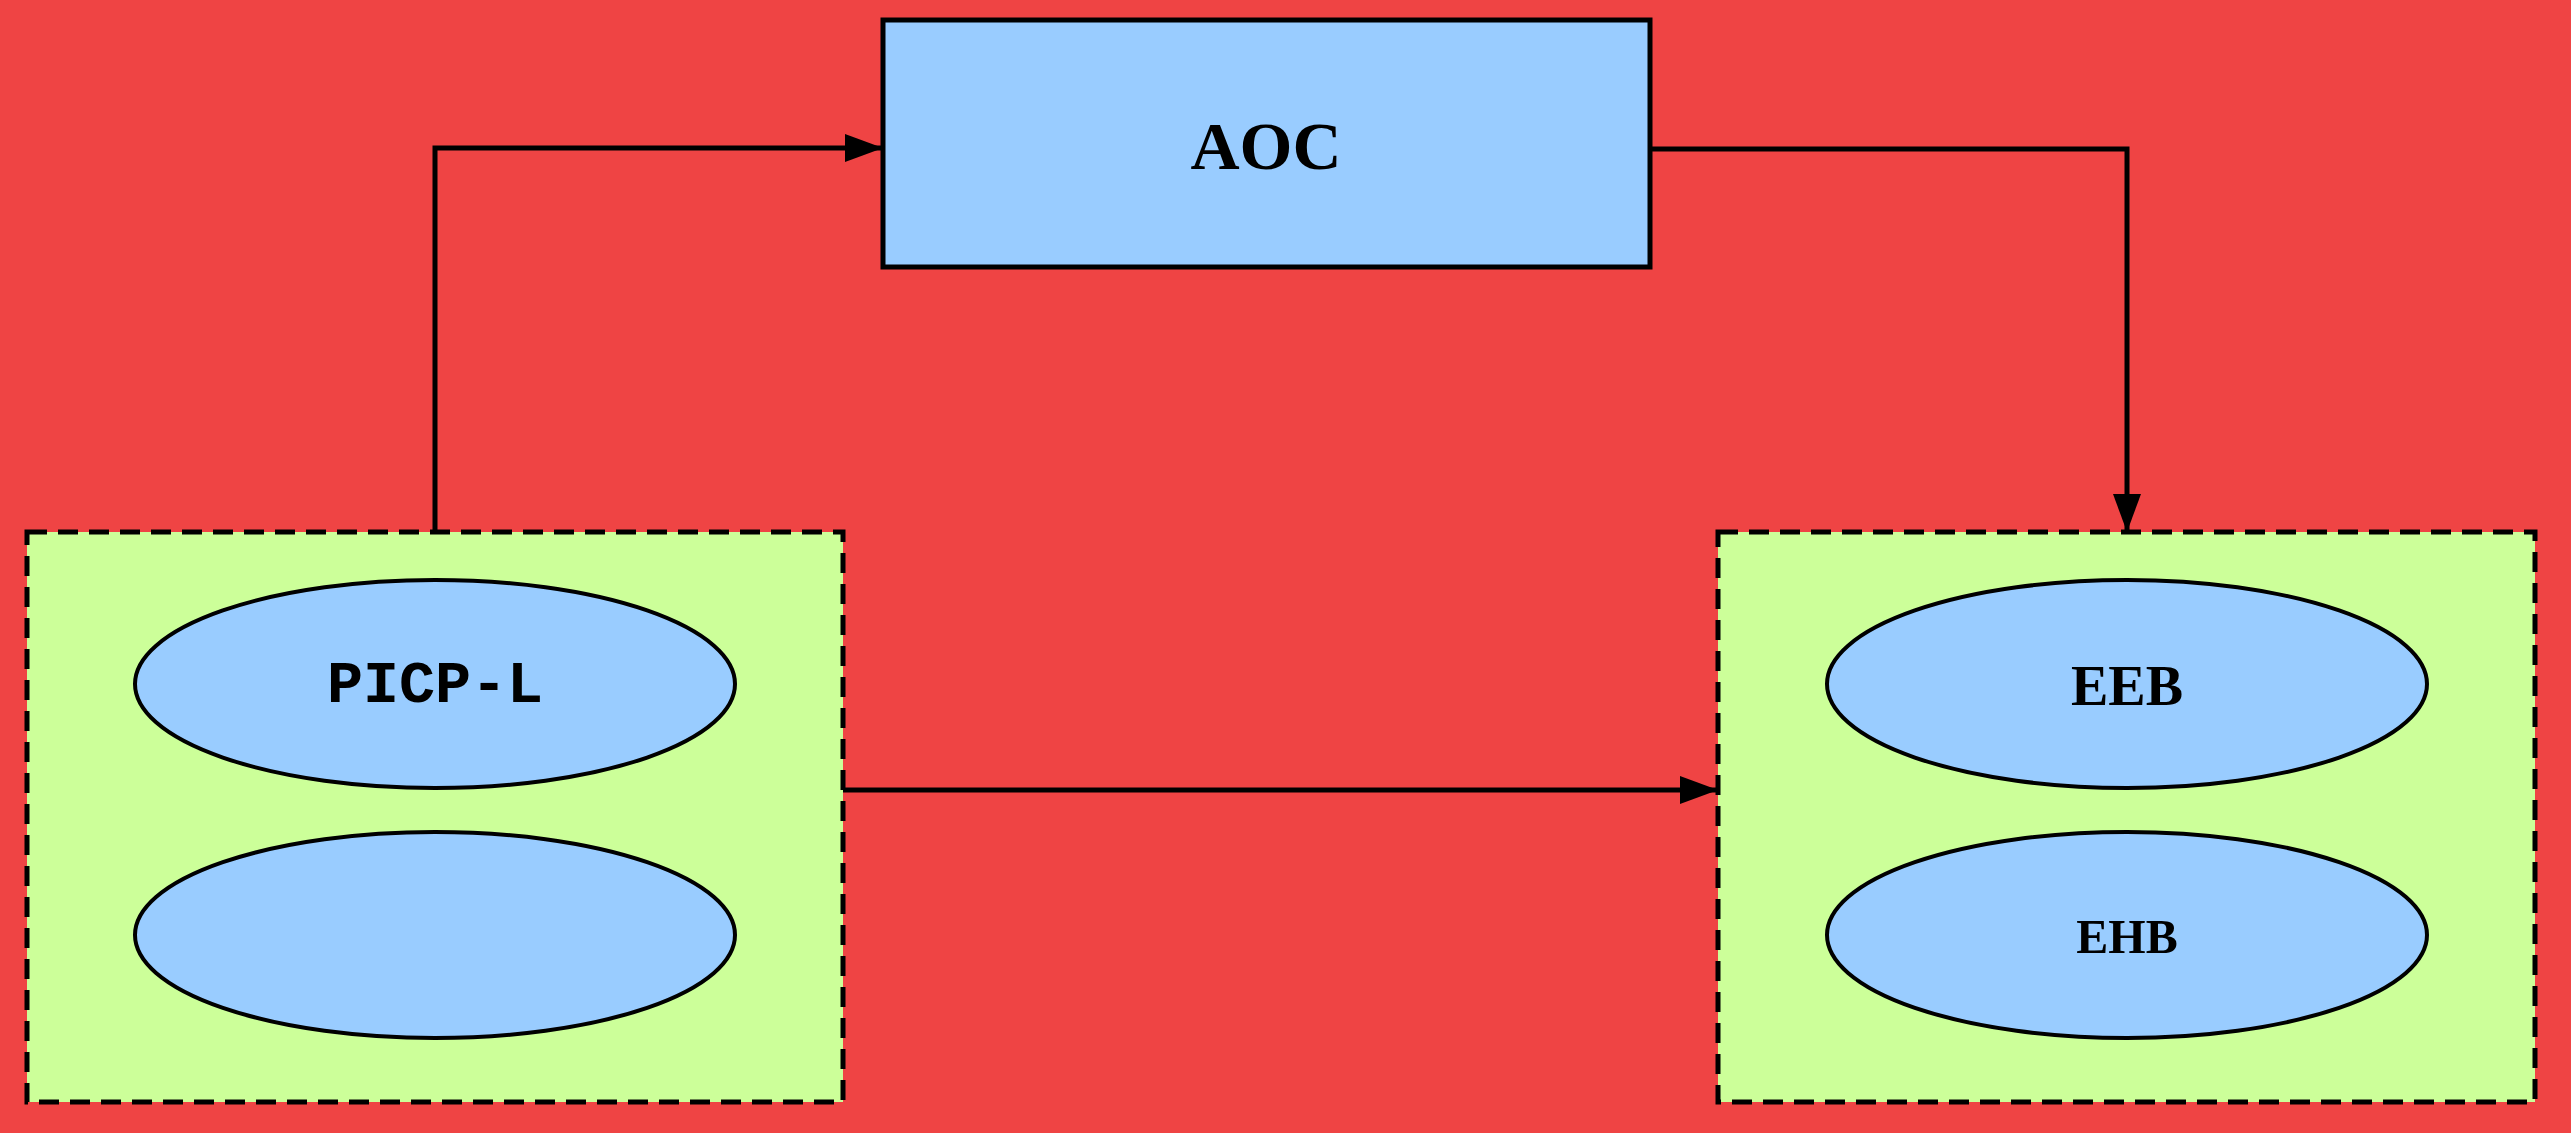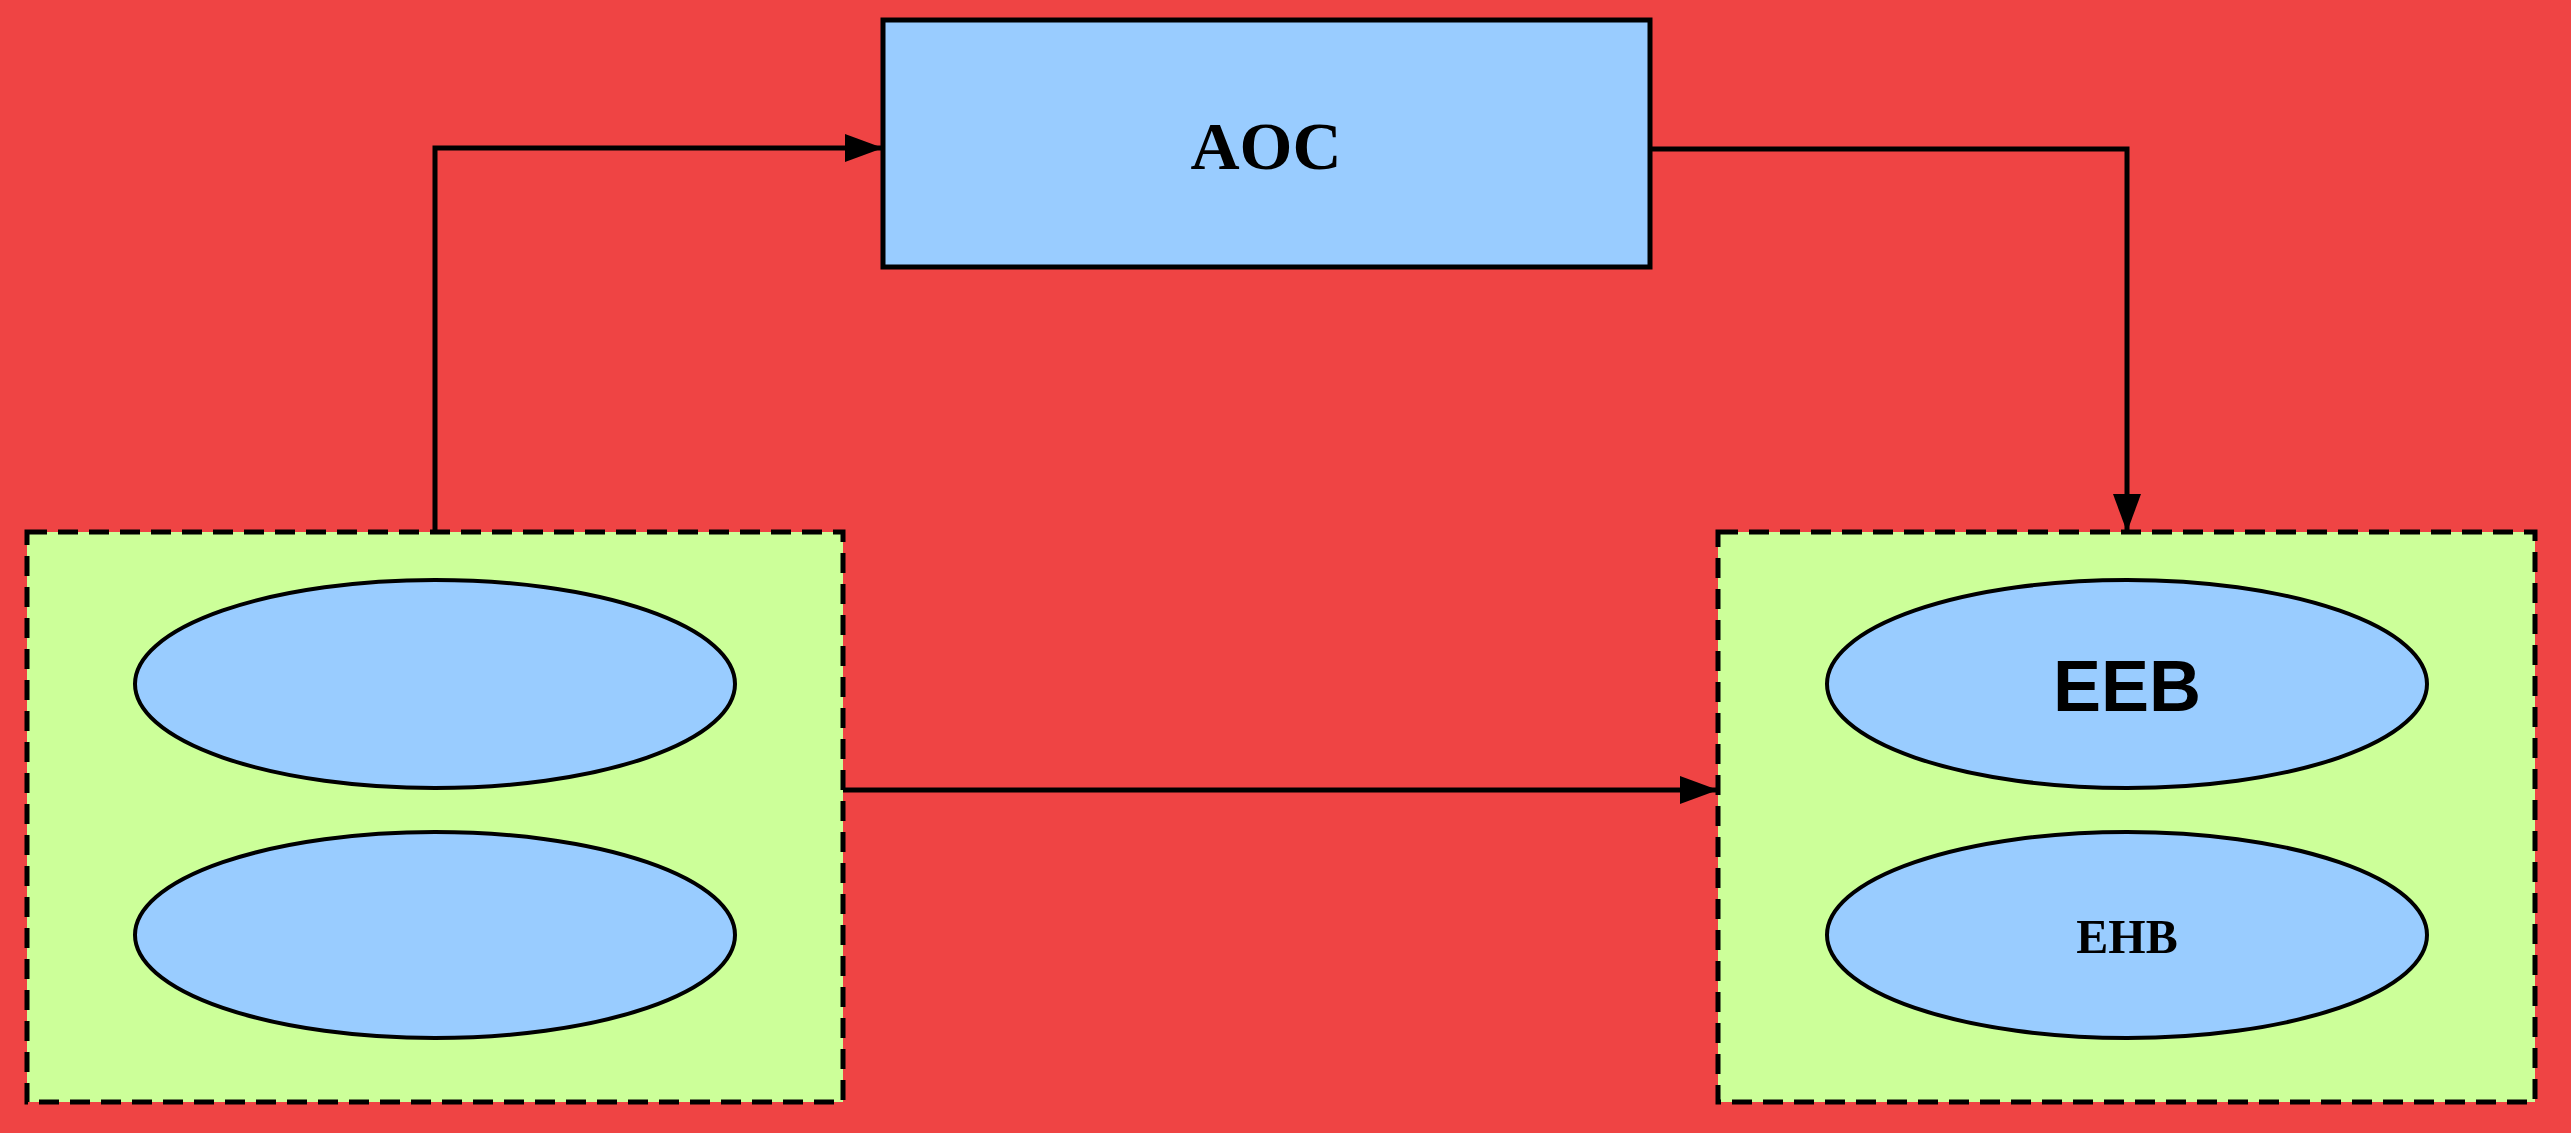--- a/index.html
+++ b/index.html
@@ -46,22 +46,22 @@
   }
   .label-picp-c {
     left: 435px;
     top: 937px;
     font-size: 60px;
     font-family: "Liberation Mono", monospace;
   }
   .label-eeb {
     left: 2127px;
     top: 686px;
-    font-size: 72px;
-    font-family: Liberation Sans, sans-serif;
+    font-size: 56px;
+    font-family: Liberation Serif, serif;
   }
   .label-ehb {
     left: 2127px;
     top: 937px;
     font-size: 48px;
     font-family: "Liberation Serif", serif;
   }
 </style>
 </head>
 <body>
@@ -85,19 +85,20 @@
 
     <rect x="883" y="20" width="767" height="247" fill="#99ccff" stroke="#000000" stroke-width="5"></rect>
 
     <polyline points="435,532 435,148 883,148" fill="none" stroke="#000000" stroke-width="5" marker-end="url(#arrowhead)"></polyline>
     <polyline points="1650,149 2127,149 2127,532" fill="none" stroke="#000000" stroke-width="5" marker-end="url(#arrowhead)"></polyline>
     <line x1="843" y1="790" x2="1718" y2="790" stroke="#000000" stroke-width="5" marker-end="url(#arrowhead)"></line>
   </svg>
 
   <div class="label label-aoc">AOC</div>
 
+  <div class="label label-picp-l">PICP-L</div>
 
 
   <div class="label label-eeb">EEB</div>
 
   <div class="label label-ehb">EHB</div>
 
 </div>
 
 </body></html>

